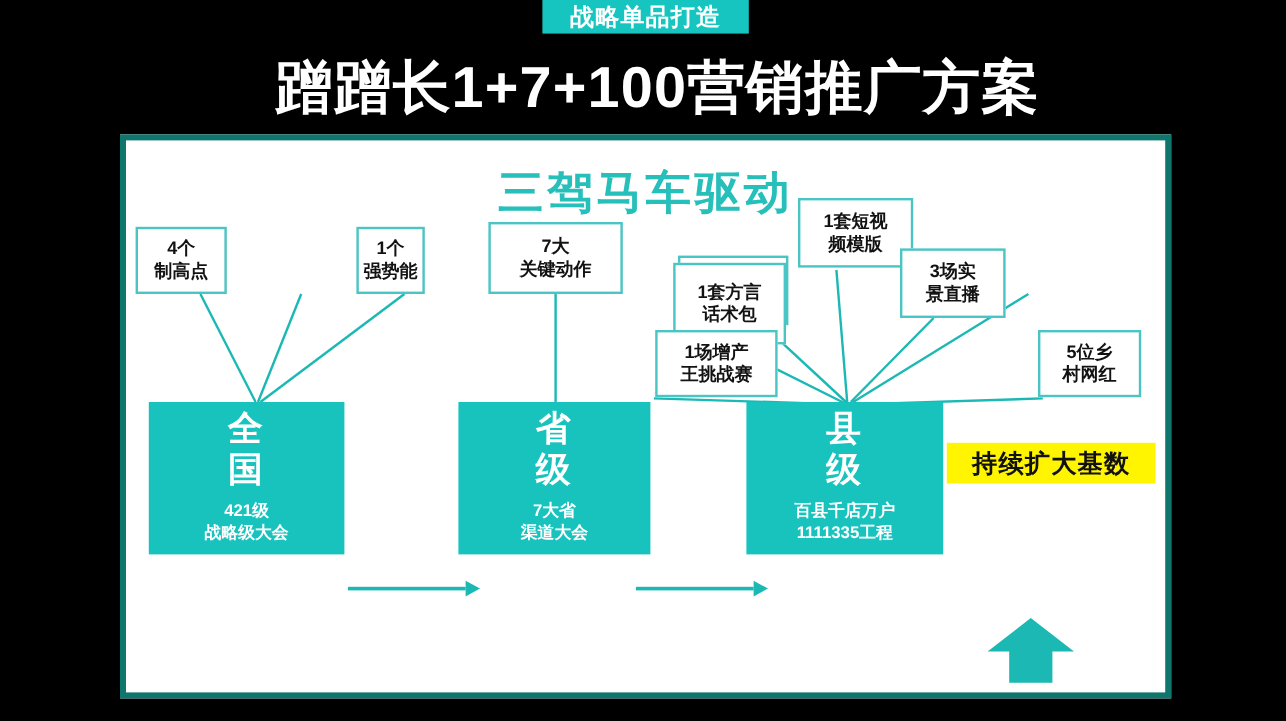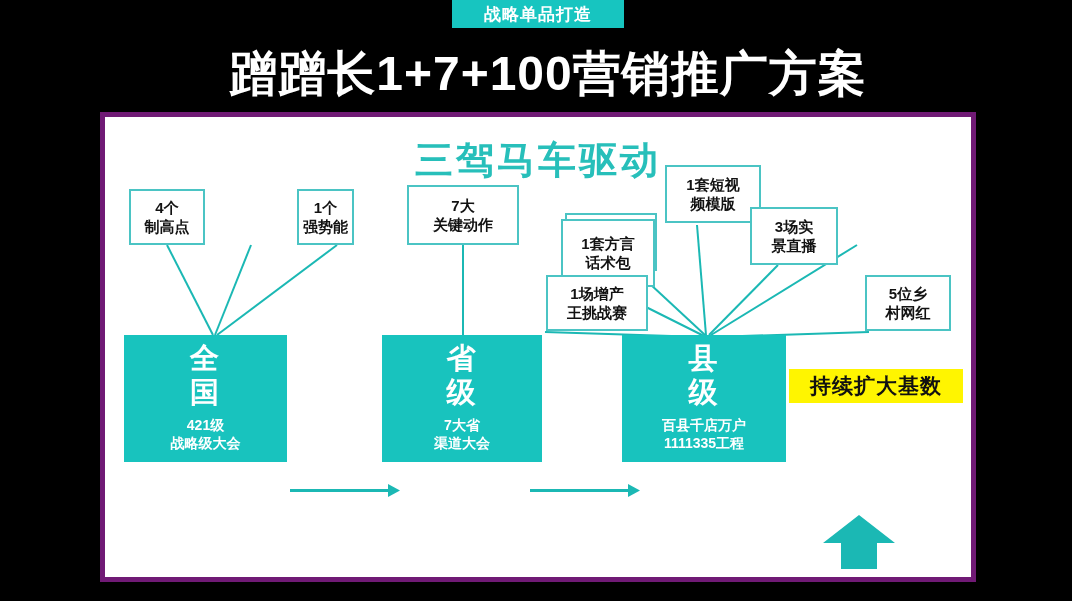--- a/index.html
+++ b/index.html
@@ -26,21 +26,21 @@
     position: absolute;
     left: 452px;
     top: 0px;
     width: 172px;
     height: 28px;
     background: #17C5C0;
     display: flex;
     align-items: center;
     justify-content: center;
     color: #ffffff;
-    font-size: 17px;
+    font-size: 20px;
     font-weight: bold;
     letter-spacing: 1px;
     text-align: right;
   }
 
   
   .main-title {
     position: absolute;
     left: 0px;
     top: 44px;
@@ -56,21 +56,21 @@
   }
 
   
   .panel {
     position: absolute;
     left: 100px;
     top: 112px;
     width: 876px;
     height: 470px;
     background: #ffffff;
-    border: 5px solid #701a75;
+    border: 5px solid #0f766e;
     box-sizing: border-box;
   }
   .panel-inner {
     position: absolute;
     left: 0; top: 0;
     width: 100%; height: 100%;
   }
 
   .panel-heading {
     position: absolute;
@@ -194,21 +194,21 @@
           <rect x="185" y="372" width="98" height="3"></rect>
           <polygon points="283,367 295,373.5 283,380"></polygon>
 
           <rect x="425" y="372" width="98" height="3"></rect>
           <polygon points="523,367 535,373.5 523,380"></polygon>
 
           <polygon points="754,398 790,426 772,426 772,452 736,452 736,426 718,426"></polygon>
         </g>
       </svg>
 
-      <div class="chip" style="left:24px;  top:72px;  width:76px;  height:56px;align-items:center;">
+      <div class="chip" style="left:8px;  top:72px;  width:76px;  height:56px;align-items:center;">
         <span>4个</span>
         <span>制高点</span>
       </div>
       <div class="chip" style="left:192px; top:72px;  width:57px;  height:56px;">
         <span>1个</span>
         <span>强势能</span>
       </div>
 
       <div class="chip" style="left:302px; top:68px; width:112px; height:60px;">
         <span>7大</span>

